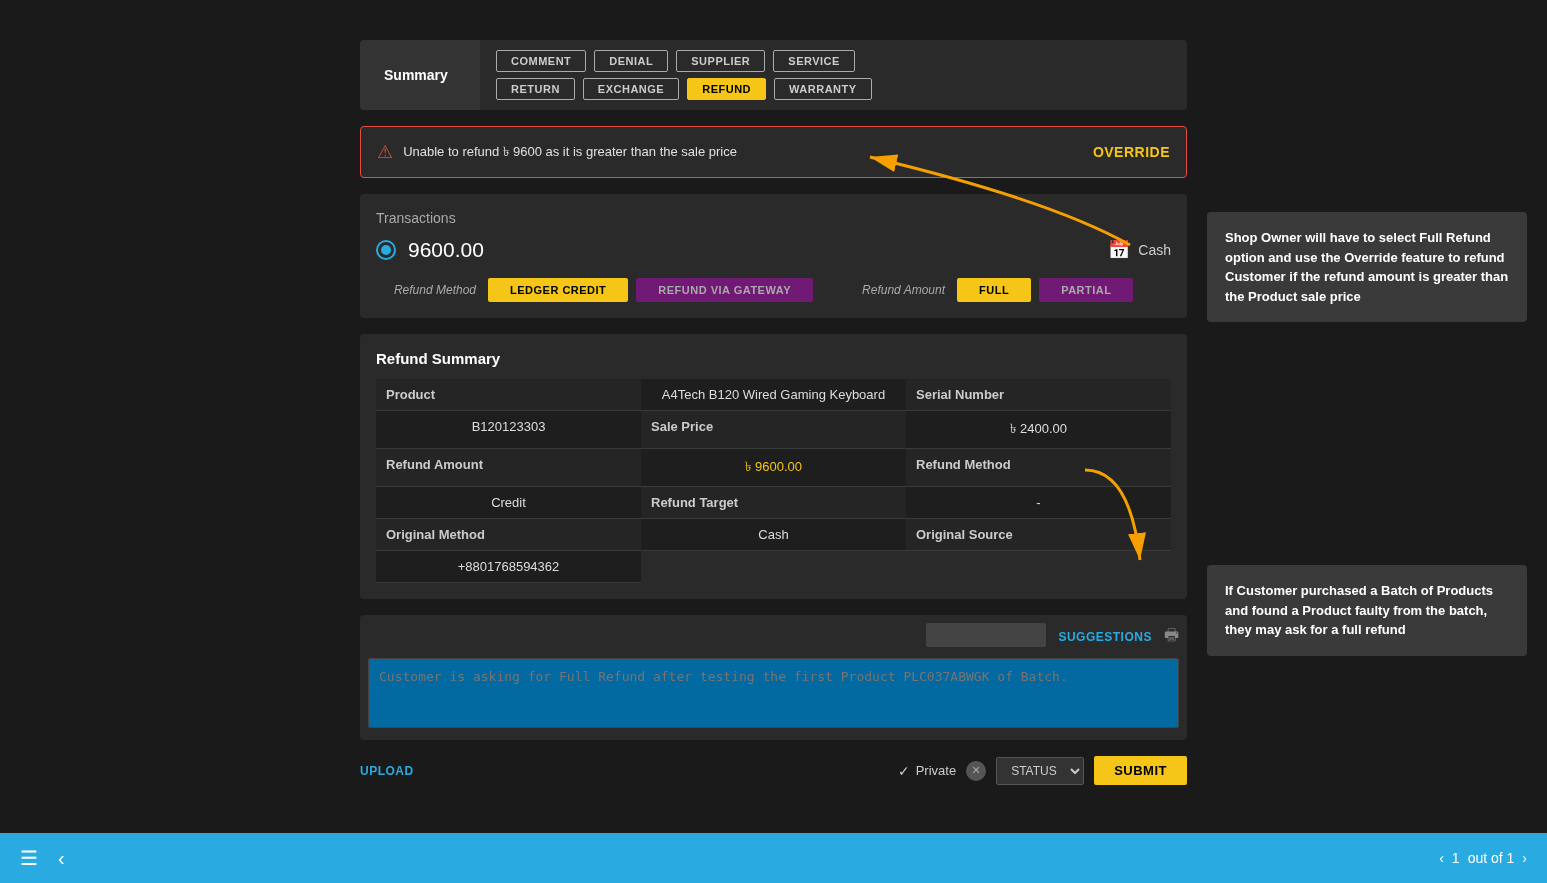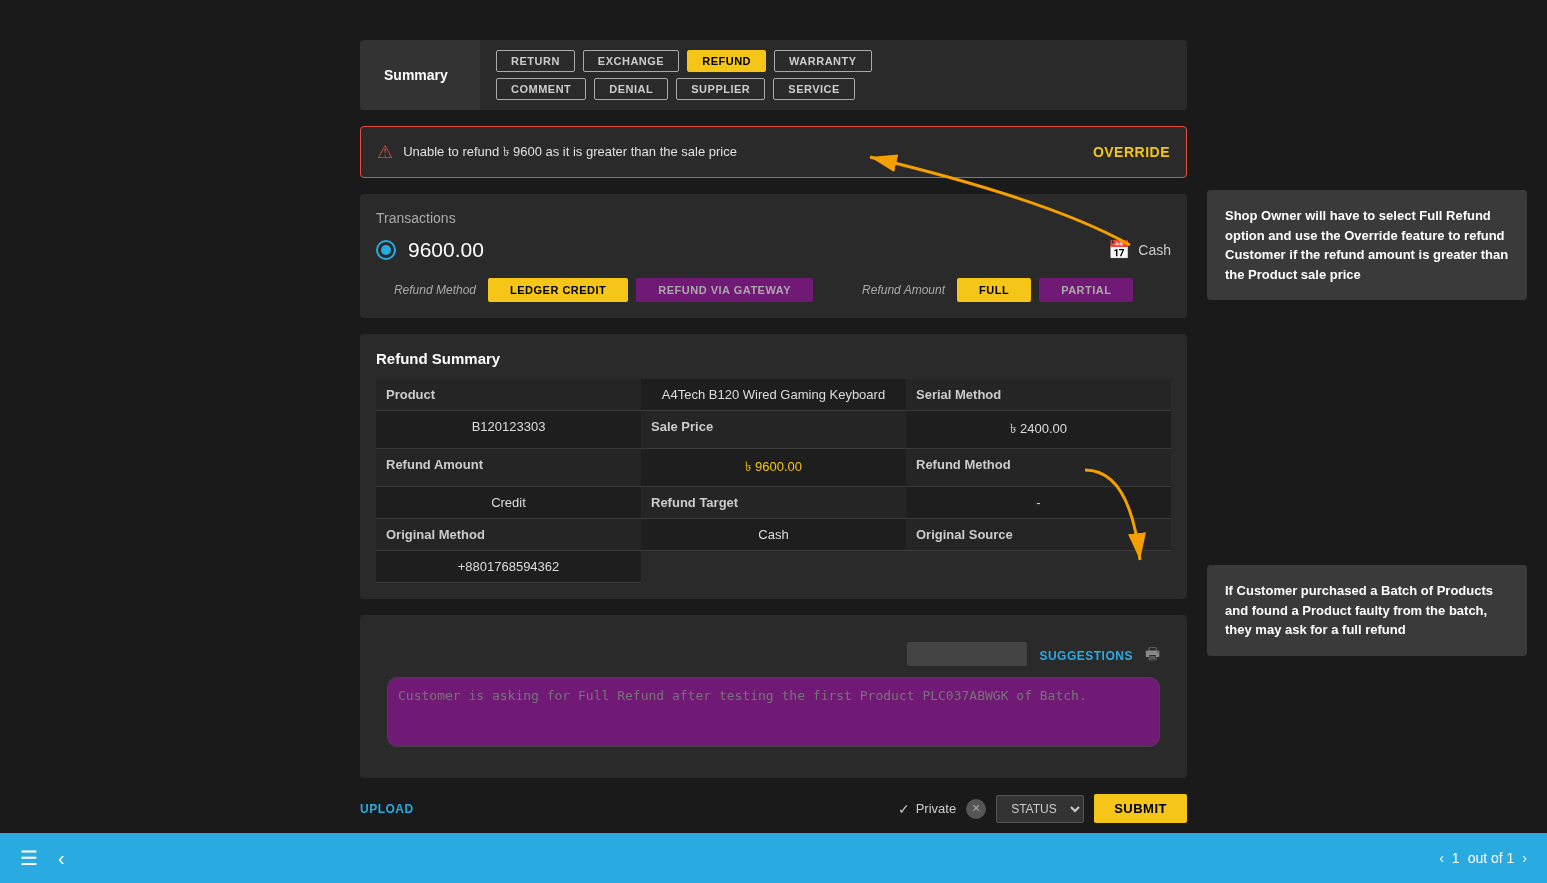--- a/index.html
+++ b/index.html
@@ -224,43 +224,43 @@
       text-align: center;
     }
     .summary-value.highlight {
       color: #f5c518;
     }
 
     
     .comment-section {
       background: #2a2a2a;
       border-radius: 4px;
-      padding: 27px;
+      padding: 8px;
       margin-bottom: 16px;
     }
     .comment-toolbar {
       display: flex;
       justify-content: flex-end;
       gap: 12px;
       margin-bottom: 8px;
     }
     .suggestions-btn {
       background: none;
       border: none;
       color: #29abe2;
       font-size: 12px;
       font-weight: bold;
       cursor: pointer;
       letter-spacing: 0.5px;
     }
     .print-icon { color: #888; font-size: 16px; cursor: pointer; }
     .comment-input-box {
-      background: #701a75;
+      background: #0369a1;
       border: 1px solid #444;
-      border-radius: 10px;
+      border-radius: 2px;
       width: 100%;
       min-height: 70px;
       color: #ddd;
       font-size: 13px;
       padding: 10px;
       resize: none;
       outline: none;
     }
 
     
@@ -328,21 +328,21 @@
       background: #3a3a3a;
       color: #fff;
       font-size: 13px;
       font-weight: bold;
       padding: 16px 18px;
       border-radius: 4px;
       max-width: 320px;
       line-height: 1.5;
     }
     .tooltip1 {
-      top: 190px;
+      top: 212px;
       right: 20px;
     }
     .tooltip2 {
       top: 565px;
       right: 20px;
     }
 
     
     .arrow-overlay {
       position: absolute;
@@ -364,30 +364,30 @@
 <div class="page-wrapper">
 
   <div class="main-content">
 
     <div class="workflow-panel">
       <div class="workflow-label-block">
         <span class="workflow-label">Summary</span>
       </div>
       <div class="workflow-buttons">
         <div class="workflow-row">
+          <button class="workflow-btn">COMMENT</button>
+          <button class="workflow-btn">DENIAL</button>
+          <button class="workflow-btn">SUPPLIER</button>
+          <button class="workflow-btn">SERVICE</button>
+        </div>
+        <div class="workflow-row">
           <button class="workflow-btn">RETURN</button>
           <button class="workflow-btn">EXCHANGE</button>
           <button class="workflow-btn active">REFUND</button>
           <button class="workflow-btn">WARRANTY</button>
-        </div>
-        <div class="workflow-row">
-          <button class="workflow-btn">COMMENT</button>
-          <button class="workflow-btn">DENIAL</button>
-          <button class="workflow-btn">SUPPLIER</button>
-          <button class="workflow-btn">SERVICE</button>
         </div>
       </div>
     </div>
 
     <div class="alert-box">
       <span class="alert-icon">⚠</span>
       <span class="alert-text">Unable to refund ৳ 9600 as it is greater than the sale price</span>
       <button class="override-btn">OVERRIDE</button>
     </div>
 
@@ -420,21 +420,21 @@
         </div>
       </div>
     </div>
 
     <div class="refund-summary-panel">
       <div class="refund-summary-title">Refund Summary</div>
       <div class="summary-grid">
 
         <div class="summary-cell summary-label">Product</div>
         <div class="summary-cell summary-value">A4Tech B120 Wired Gaming Keyboard</div>
-        <div class="summary-cell summary-label">Serial Method</div>
+        <div class="summary-cell summary-label">Serial Number</div>
         <div class="summary-cell summary-value">B120123303</div>
 
         <div class="summary-cell summary-label">Sale Price</div>
         <div class="summary-cell summary-value">৳ 2400.00</div>
         <div class="summary-cell summary-label">Refund Amount</div>
         <div class="summary-cell summary-value highlight">৳ 9600.00</div>
 
         <div class="summary-cell summary-label">Refund Method</div>
         <div class="summary-cell summary-value">Credit</div>
         <div class="summary-cell summary-label">Refund Target</div>

